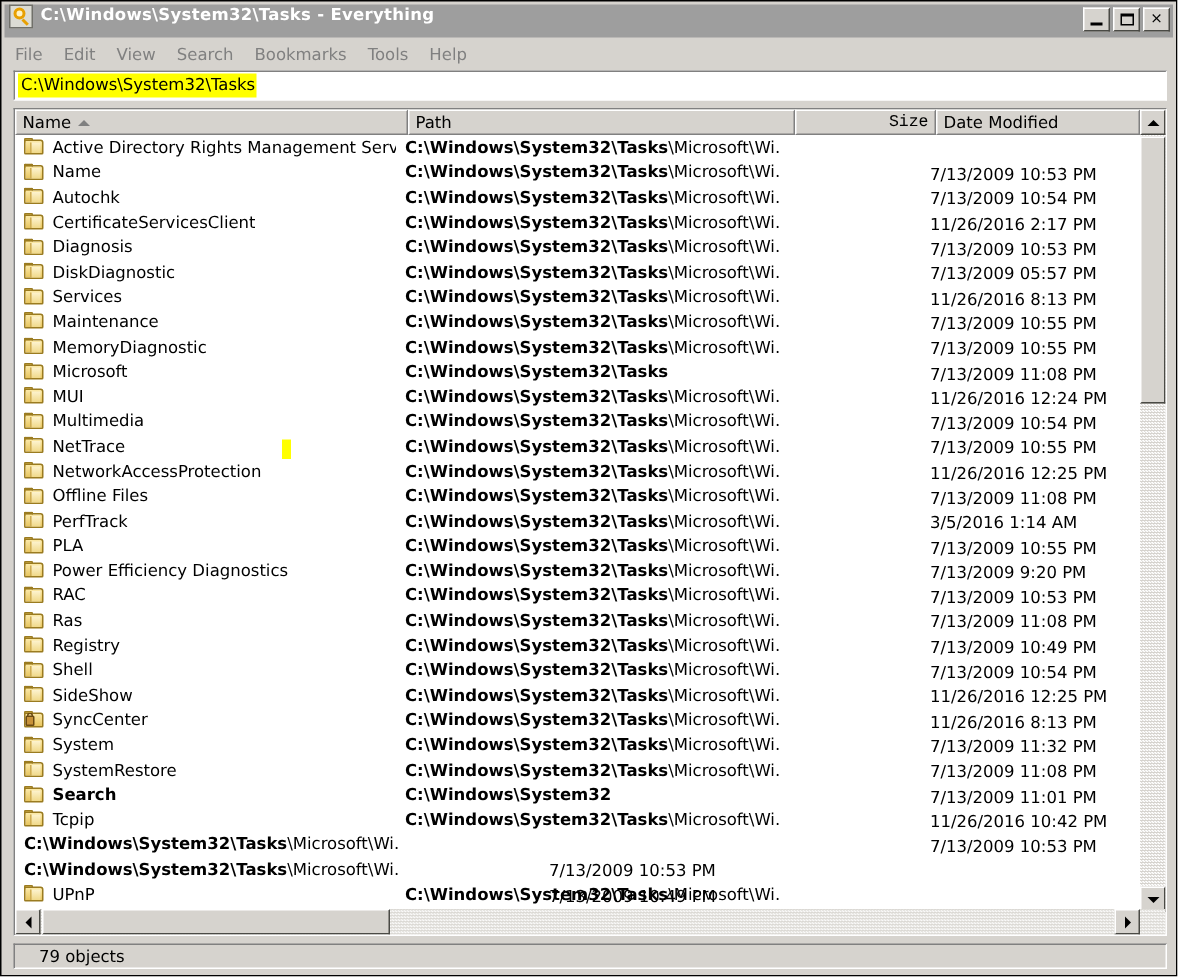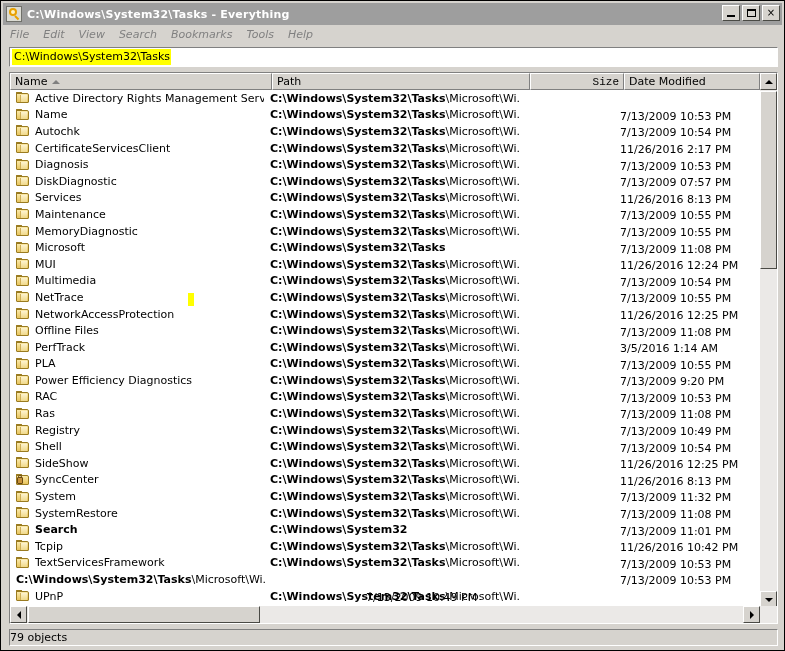--- a/index.html
+++ b/index.html
@@ -23,21 +23,20 @@
     overflow: hidden;
   }
 
   
   .titlebar {
     position: absolute;
     left: 2px; top: 2px;
     width: 779px; height: 22px;
     background: #9e9e9e;
     display: flex;
-    align-items: center;
     box-sizing: border-box;
   }
   .title-icon {
     width: 16px; height: 16px;
     margin-left: 3px; margin-right: 5px;
     flex: 0 0 auto;
     position: relative;
     background: #dcdcd4;
     border: 1px solid #70706a;
     box-sizing: border-box;
@@ -105,23 +104,22 @@
     border-top-width: 2px;
     box-sizing: border-box;
   }
 
   
   .menubar {
     position: absolute;
     left: 2px; top: 25px;
     width: 779px; height: 19px;
     display: flex;
-    align-items: flex-start;
-    background: #d6d3ce;
-    font-style: italic;
+    align-items: flex-end;
+    background: #d6d3ce;
   }
   .menuitem {
     padding: 2px 7px;
     color: #808080;
     font-size: 11px;
     white-space: nowrap;
   }
 
   
   .searchwrap {
@@ -397,21 +395,21 @@
     left: 8px; top: 628px;
     width: 769px; height: 17px;
     background: #d6d3ce;
     border-top: 1px solid #808080;
     border-left: 1px solid #808080;
     border-right: 1px solid #ffffff;
     border-bottom: 1px solid #ffffff;
     box-sizing: border-box;
     display: flex;
     align-items: center;
-    padding-left: 0;
+    padding-left: 16px;
     font-size: 11px;
     color: #000;
   }
 </style>
 </head>
 <body>
 
 <div id="app">
 
   <div class="titlebar">
@@ -523,21 +521,21 @@
           <div class="c-name">
             <span class="fico">
               <span class="tab"></span>
               <span class="back"></span>
               <span class="inner"></span>
             </span>
             <span class="nm">Diagnosis</span>
           </div>
           <div class="c-path"><span class="bold">C:\Windows\System32\Tasks</span><span>\Microsoft\Wi...</span></div>
           <div class="c-size"></div>
-          <div class="c-date">7/13/2009 07:57 PM</div>
+          <div class="c-date">7/13/2009 05:57 PM</div>
         </div>
         <div class="row">
           <div class="c-name">
             <span class="fico">
               <span class="tab"></span>
               <span class="back"></span>
               <span class="inner"></span>
             </span>
             <span class="nm">DiskDiagnostic</span>
           </div>
@@ -826,28 +824,20 @@
               <span class="back"></span>
               <span class="inner"></span>
             </span>
             <span class="nm">Tcpip</span>
           </div>
           <div class="c-path"><span class="bold">C:\Windows\System32\Tasks</span><span>\Microsoft\Wi...</span></div>
           <div class="c-size"></div>
           <div class="c-date">7/13/2009 10:53 PM</div>
         </div>
         <div class="row">
-          <div class="c-name">
-            <span class="fico">
-              <span class="tab"></span>
-              <span class="back"></span>
-              <span class="inner"></span>
-            </span>
-            <span class="nm">TextServicesFramework</span>
-          </div>
           <div class="c-path"><span class="bold">C:\Windows\System32\Tasks</span><span>\Microsoft\Wi...</span></div>
           <div class="c-size"></div>
           <div class="c-date">7/13/2009 10:53 PM</div>
         </div>
         <div class="row">
           <div class="c-path"><span class="bold">C:\Windows\System32\Tasks</span><span>\Microsoft\Wi...</span></div>
           <div class="c-size"></div>
           <div class="c-date">7/13/2009 10:49 PM</div>
         </div>
         <div class="row">

